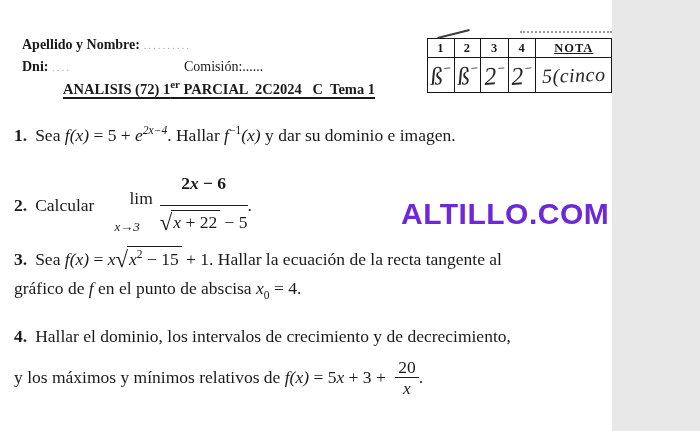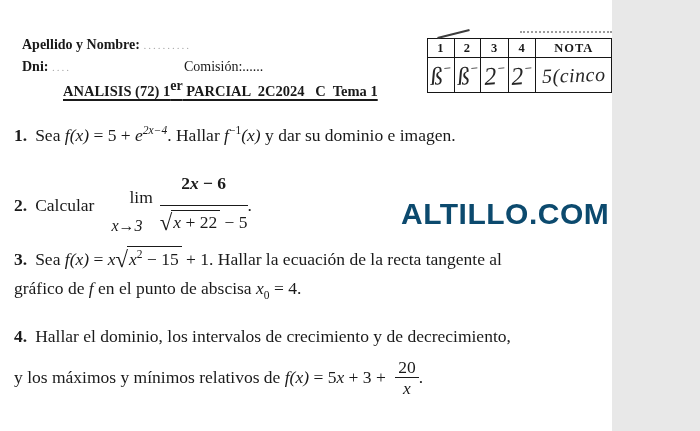--- a/index.html
+++ b/index.html
@@ -15,28 +15,28 @@
 
   
   .hdr-line1 { left: 22px; top: 37px; font-size: 14px; font-weight: bold; white-space: nowrap; }
   .hdr-line2 { left: 22px; top: 59px; font-size: 14px; font-weight: bold; white-space: nowrap; }
   .comision  { left: 184px; top: 59px; font-size: 14px; font-weight: normal; white-space: nowrap; }
   .faint-dots { font-weight: normal; color: #a9a9a9; letter-spacing: 2px; font-size: 11px; }
   .exam-title {
     left: 63px; top: 78px; font-size: 14.5px; font-weight: bold; white-space: pre;
     text-decoration: underline; text-decoration-thickness: 1.5px; text-underline-offset: 3px;
   }
-  .exam-title sup { font-size: 14px; }
+  .exam-title sup { font-size: 11px; }
 
   
   .grade { left: 427px; top: 38px; border-collapse: collapse; }
   .grade th, .grade td { border: 1.8px solid #161616; text-align: center; padding: 0; }
   .grade th { height: 18px; font-size: 12.5px; font-weight: bold; letter-spacing: 1px; }
   .grade td { height: 34px; }
-  .c1 { width: 33px; } .c2 { width: 33px; } .c3 { width: 35px; } .c4 { width: 36px; } .c5 { width: 93px; }
+  .c1 { width: 33px; } .c2 { width: 33px; } .c3 { width: 35px; } .c4 { width: 36px; } .c5 { width: 93px; text-decoration: underline; }
   .hw { font-style: italic; color: #262626; display: inline-block; }
   .hw-score { font-size: 25px; transform: rotate(-5deg); line-height: 1; }
   .hw-score sup { font-size: 13px; position: relative; top: -2px; left: 1px; }
   .hw-nota { font-size: 20px; transform: rotate(-2deg); letter-spacing: 0.5px; line-height: 1; }
   .big-paren {
     left: 663px; top: 45px; font-size: 56px; line-height: 1; color: #2a2a2a;
     transform: rotate(10deg); font-style: italic;
   }
   .pencil-check { left: 437px; top: 33px; width: 33px; height: 0;
     border-top: 2.5px solid #3d3d3d; transform: rotate(-14deg); }
@@ -49,37 +49,37 @@
   .mi { font-style: italic; }
   .prob sup { font-size: 11.5px; }
   .prob sub { font-size: 11.5px; }
   .p1 { left: 14px; top: 124px; }
   .p2 { left: 14px; top: 176px; }
   .p3 { left: 14px; top: 245px; line-height: 29px; }
   .p4 { left: 14px; top: 323px; line-height: 26px; }
 
   .lim { display: inline-block; text-align: center; vertical-align: middle; margin: 0 7px 0 7px; transform: translateY(4px); }
   .lim .l1 { display: block; line-height: 1; font-style: normal; margin-left: 28px; }
-  .lim .l2 { display: block; line-height: 1; font-size: 16px; font-style: italic; margin-top: 12px; }
+  .lim .l2 { display: block; line-height: 1; font-size: 13px; font-style: italic; margin-top: 12px; }
 
   .frac { display: inline-block; text-align: center; vertical-align: middle; transform: translateY(-2px); }
   .frac .fn { display: block; border-bottom: 1.7px solid #1a1a1a; padding: 0 10px 12px; line-height: 1.1; font-weight: bold; }
   .frac .fd { display: block; padding-top: 3px; line-height: 1.2; white-space: nowrap; }
 
   .fracs { display: inline-block; text-align: center; vertical-align: middle; margin-left: 5px; transform: translateY(-1px); }
   .fracs .fn { display: block; border-bottom: 1.6px solid #1a1a1a; padding: 0 3px 1px; line-height: 1.05; }
   .fracs .fd { display: block; padding-top: 1px; line-height: 1.05; }
 
   .sqrt { font-size: 1.3em; font-style: normal; vertical-align: -2px; margin-right: -1px; }
   .radicand { display: inline-block; border-top: 1.6px solid #1a1a1a; padding: 1px 3px 0 2px; line-height: 1.15; }
 
   .watermark {
     left: 401px; top: 197px;
     font-family: "Liberation Sans", sans-serif;
-    font-weight: bold; font-size: 30px; color: #0c4a6e; letter-spacing: 0.5px;
+    font-weight: bold; font-size: 30px; color: #6d28d9; letter-spacing: 0.5px;
   }
 </style>
 </head>
 <body>
 
 <div class="page">
 
   <div class="abs hdr-line1"><span>Apellido y Nombre:</span> <span class="faint-dots">..........</span></div>
   <div class="abs hdr-line2"><span>Dni:</span> <span class="faint-dots">....</span></div>
   <div class="abs comision">Comisión:......</div>

